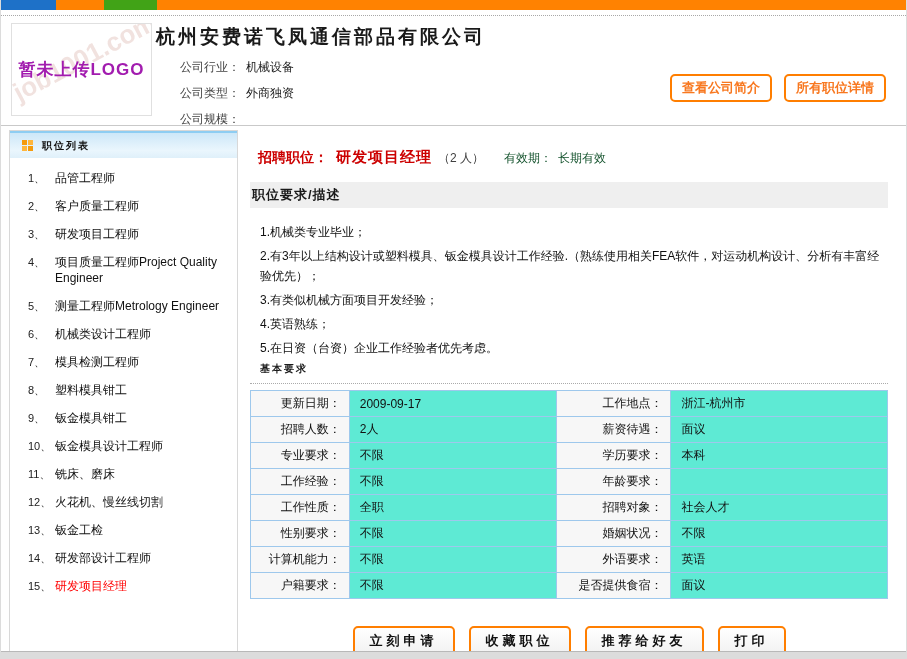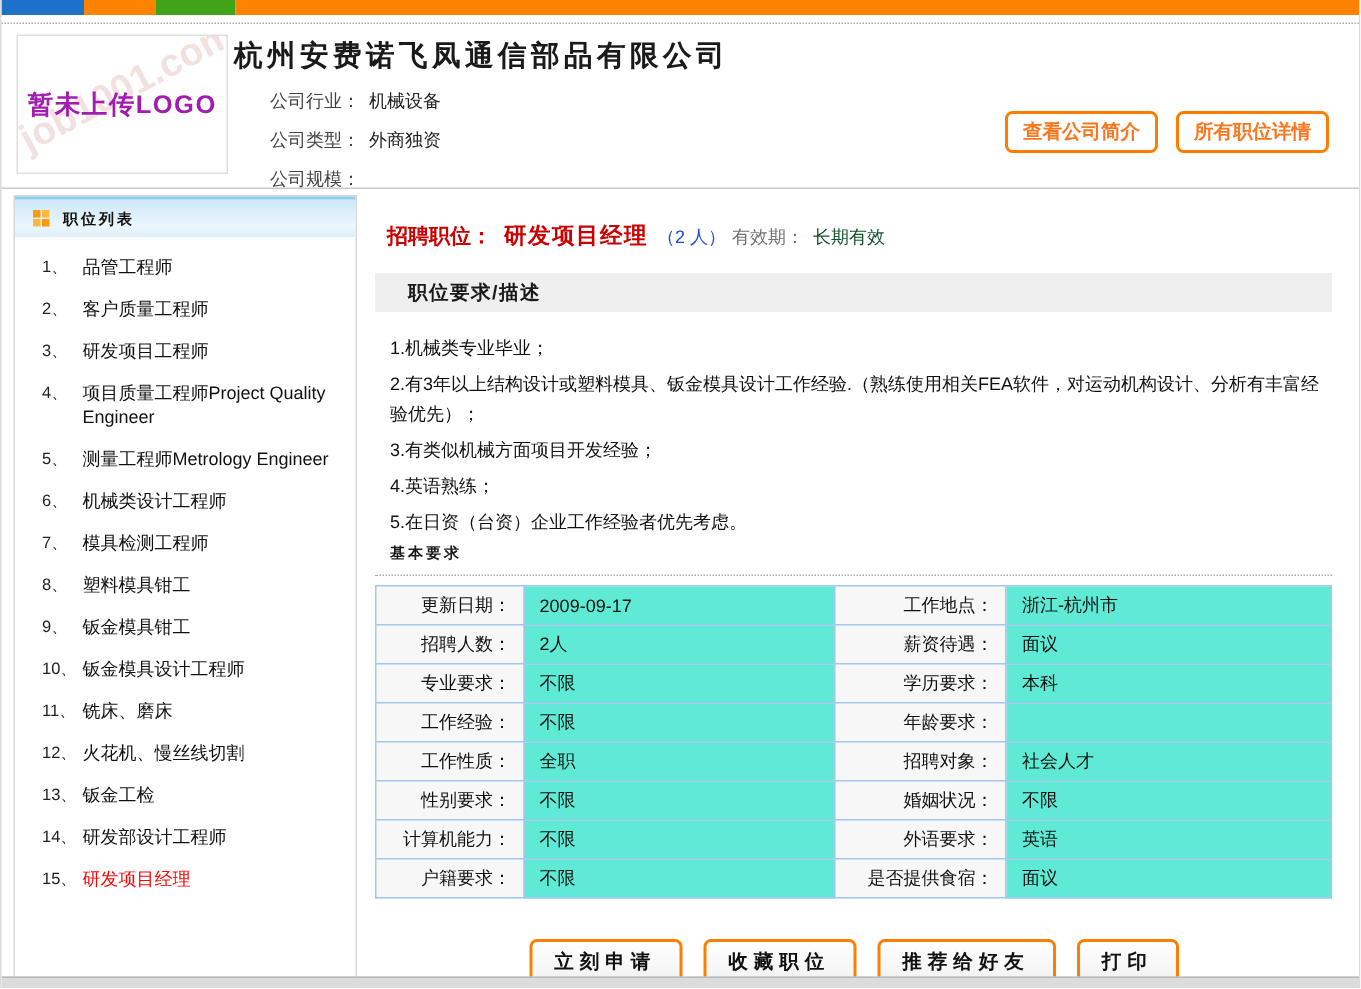--- a/index.html
+++ b/index.html
@@ -53,25 +53,25 @@
   .job-list{list-style:none;padding:6px 4px 0 18px;}
   .job-item{display:flex;font-size:12px;color:#111;padding:6px 0;line-height:16px;cursor:pointer;}
   .job-item .num{width:27px;flex:none;font-size:11px;color:#222;}
   .job-item .jlabel{flex:1;}
   .job-item.active .jlabel{color:var(--active-red);}
   
   .main{flex:1;padding:8px 10px 0 12px;position:relative;}
   .job-head{margin-top:10px;padding-left:8px;font-size:12px;color:#111;}
   .job-head .jh-label{color:var(--red);font-weight:bold;font-size:14px;}
   .job-head .jh-title{color:var(--red);font-weight:bold;font-size:15px;margin-left:8px;letter-spacing:1px;}
-  .job-head .jh-count{margin-left:6px;font-size:12px;color:#1d4ed8;}
-  .job-head .jh-vlabel{margin-left:4px;font-size:12px;color:#737373;font-family:Liberation Serif, serif;}
+  .job-head .jh-count{margin-left:6px;font-size:12px;color:#404040;}
+  .job-head .jh-vlabel{margin-left:20px;font-size:12px;color:#14532d;font-family:Liberation Serif, serif;}
   .job-head .jh-vvalue{margin-left:6px;font-size:12px;color:#14532d;}
   .section-bar{margin-top:15px;background:var(--section-bg);height:26px;display:flex;align-items:center;
-               padding-left:22px;font-size:13px;font-weight:bold;color:#1A1A1A;letter-spacing:1px;}
+               padding-left:2px;font-size:13px;font-weight:bold;color:#1A1A1A;letter-spacing:1px;}
   .desc-block{padding:14px 6px 0 10px;}
   .desc-line{font-size:12px;color:#111;line-height:20px;margin-bottom:4px;}
   .basic-title{padding-left:10px;font-size:10px;font-weight:bold;color:#1A1A1A;
                letter-spacing:2px;padding-bottom:7px;border-bottom:1px dotted #ABABAB;}
   table.req{width:100%;border-collapse:collapse;margin-top:6px;}
   table.req td{border:1px solid var(--table-border);height:26px;font-size:12px;color:#111;}
   td.tlabel{background:var(--label-bg);text-align:right;padding-right:8px;color:#222;}
   td.tvalue{background:#5eead4;padding-left:10px;}
   col.c1{width:15.5%;} col.c2{width:32.5%;} col.c3{width:18%;} col.c4{width:34%;}
   .actions{display:flex;justify-content:center;gap:14px;margin-top:27px;}

